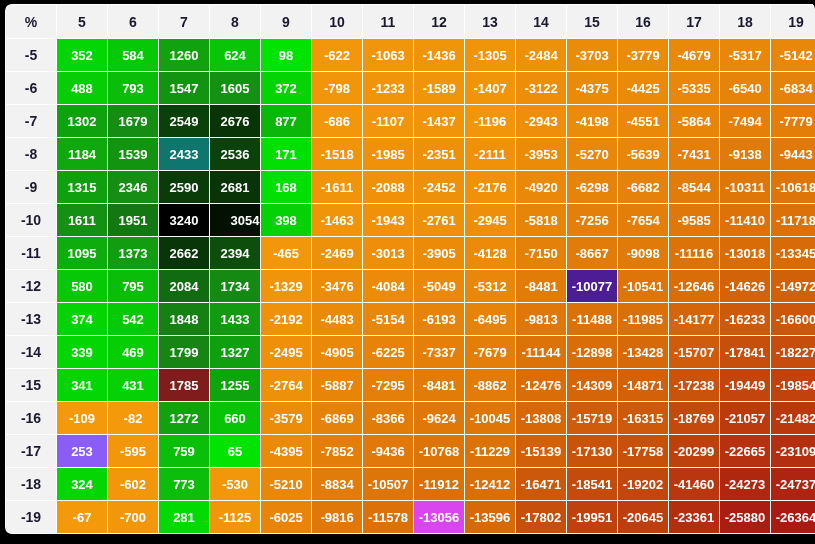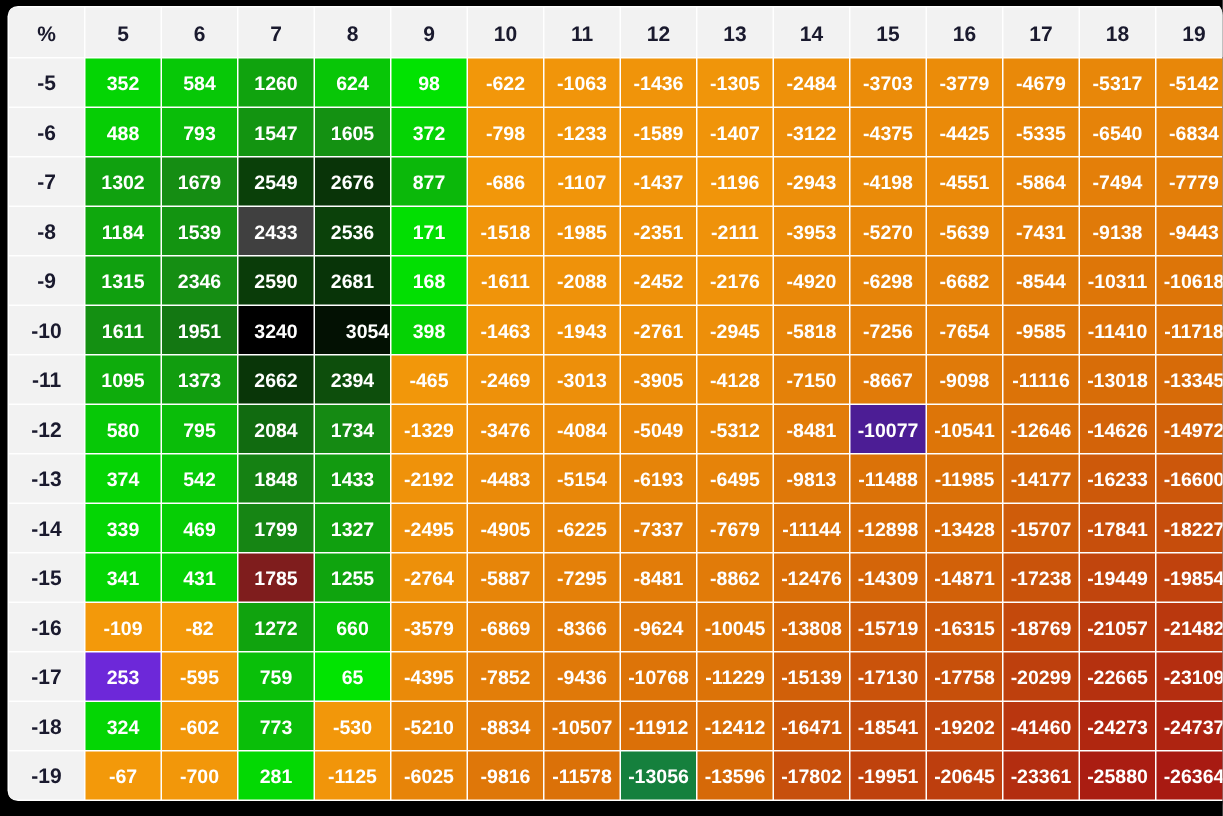--- a/index.html
+++ b/index.html
@@ -156,21 +156,21 @@
           <td style="background: rgb(234, 139, 9);">-4198</td>
           <td style="background: rgb(234, 137, 9);">-4551</td>
           <td style="background: rgb(231, 133, 9);">-5864</td>
           <td style="background: rgb(228, 127, 9);">-7494</td>
           <td style="background: rgb(227, 126, 9);">-7779</td>
         </tr>
         <tr>
           <th class="row-head">-8</th>
           <td style="background: rgb(15, 168, 13);">1184</td>
           <td style="background: rgb(19, 148, 17);">1539</td>
-          <td style="background: #404040;">2433</td>
+          <td style="background: #0f766e;">2433</td>
           <td style="background: rgb(11, 65, 10);">2536</td>
           <td style="background: rgb(2, 223, 2);">171</td>
           <td style="background: rgb(240, 148, 10);">-1518</td>
           <td style="background: rgb(239, 146, 10);">-1985</td>
           <td style="background: rgb(238, 145, 10);">-2351</td>
           <td style="background: rgb(239, 146, 10);">-2111</td>
           <td style="background: rgb(235, 140, 9);">-3953</td>
           <td style="background: rgb(232, 135, 9);">-5270</td>
           <td style="background: rgb(231, 134, 9);">-5639</td>
           <td style="background: rgb(228, 128, 9);">-7431</td>
@@ -316,21 +316,21 @@
           <td style="background: rgb(222, 119, 8);">-10045</td>
           <td style="background: rgb(214, 104, 8);">-13808</td>
           <td style="background: rgb(207, 92, 10);">-15719</td>
           <td style="background: rgb(205, 89, 10);">-16315</td>
           <td style="background: rgb(196, 73, 12);">-18769</td>
           <td style="background: rgb(187, 59, 14);">-21057</td>
           <td style="background: rgb(186, 56, 14);">-21482</td>
         </tr>
         <tr>
           <th class="row-head">-17</th>
-          <td style="background: #6d28d9;">253</td>
+          <td style="background: #8b5cf6;">253</td>
           <td style="background: rgb(242, 151, 10);">-595</td>
           <td style="background: rgb(9, 191, 9);">759</td>
           <td style="background: rgb(1, 228, 1);">65</td>
           <td style="background: rgb(234, 138, 9);">-4395</td>
           <td style="background: rgb(227, 126, 9);">-7852</td>
           <td style="background: rgb(224, 121, 9);">-9436</td>
           <td style="background: rgb(221, 116, 8);">-10768</td>
           <td style="background: rgb(220, 115, 8);">-11229</td>
           <td style="background: rgb(209, 96, 9);">-15139</td>
           <td style="background: rgb(202, 83, 11);">-17130</td>
@@ -359,21 +359,21 @@
         </tr>
         <tr>
           <th class="row-head">-19</th>
           <td style="background: rgb(243, 153, 10);">-67</td>
           <td style="background: rgb(242, 151, 10);">-700</td>
           <td style="background: rgb(3, 217, 3);">281</td>
           <td style="background: rgb(241, 149, 10);">-1125</td>
           <td style="background: rgb(231, 132, 9);">-6025</td>
           <td style="background: rgb(223, 119, 9);">-9816</td>
           <td style="background: rgb(219, 113, 8);">-11578</td>
-          <td style="background: #15803d;">-13056</td>
+          <td style="background: #d946ef;">-13056</td>
           <td style="background: rgb(214, 105, 8);">-13596</td>
           <td style="background: rgb(199, 79, 12);">-17802</td>
           <td style="background: rgb(191, 66, 13);">-19951</td>
           <td style="background: rgb(189, 62, 14);">-20645</td>
           <td style="background: rgb(179, 45, 16);">-23361</td>
           <td style="background: rgb(170, 29, 18);">-25880</td>
           <td style="background: rgb(168, 26, 18);">-26364</td>
         </tr>
       </tbody>
   </table>

